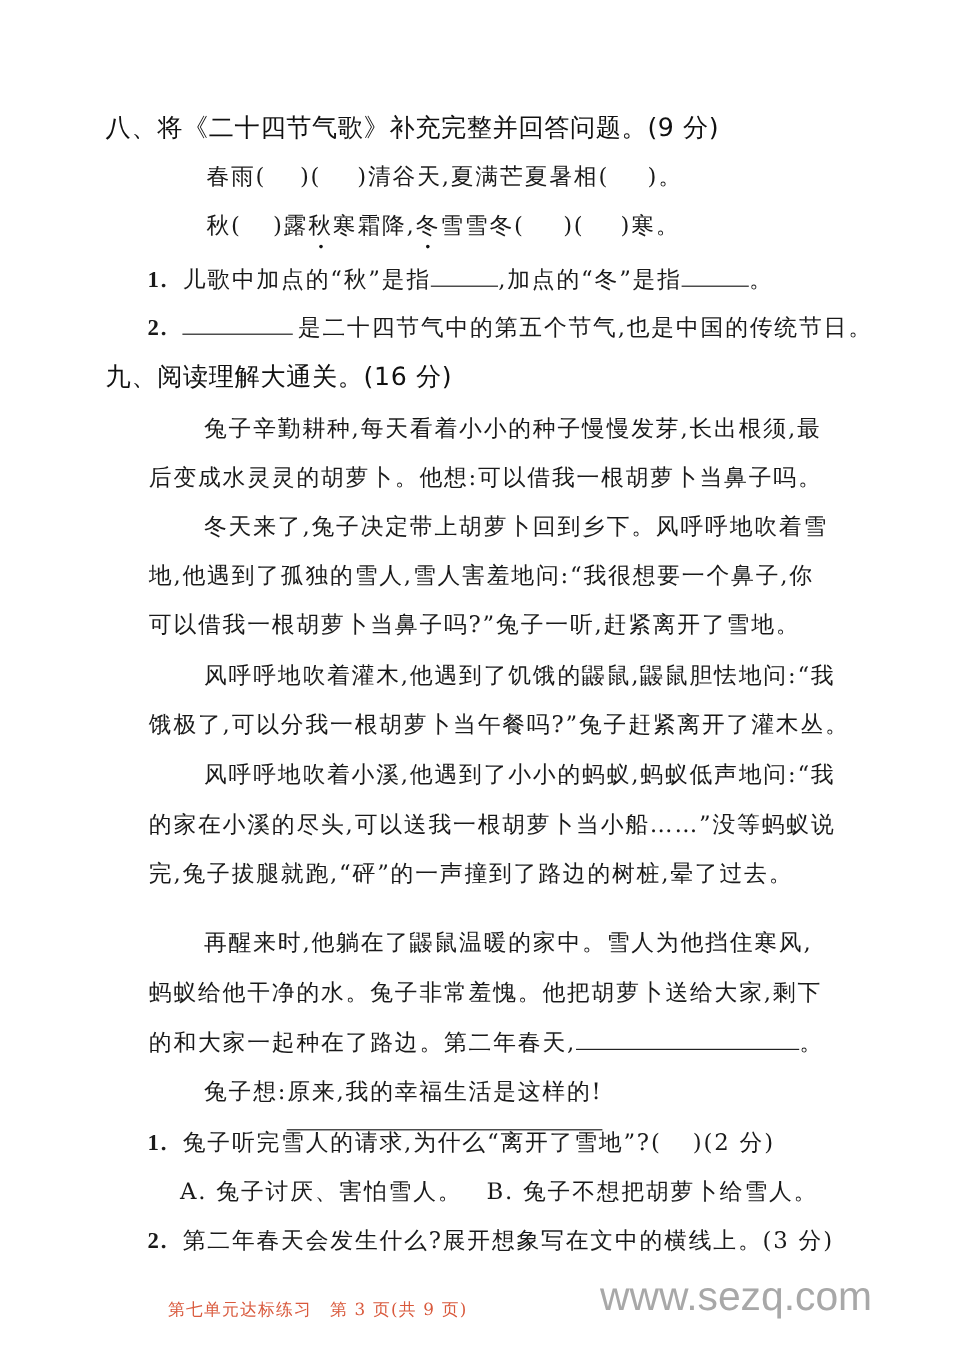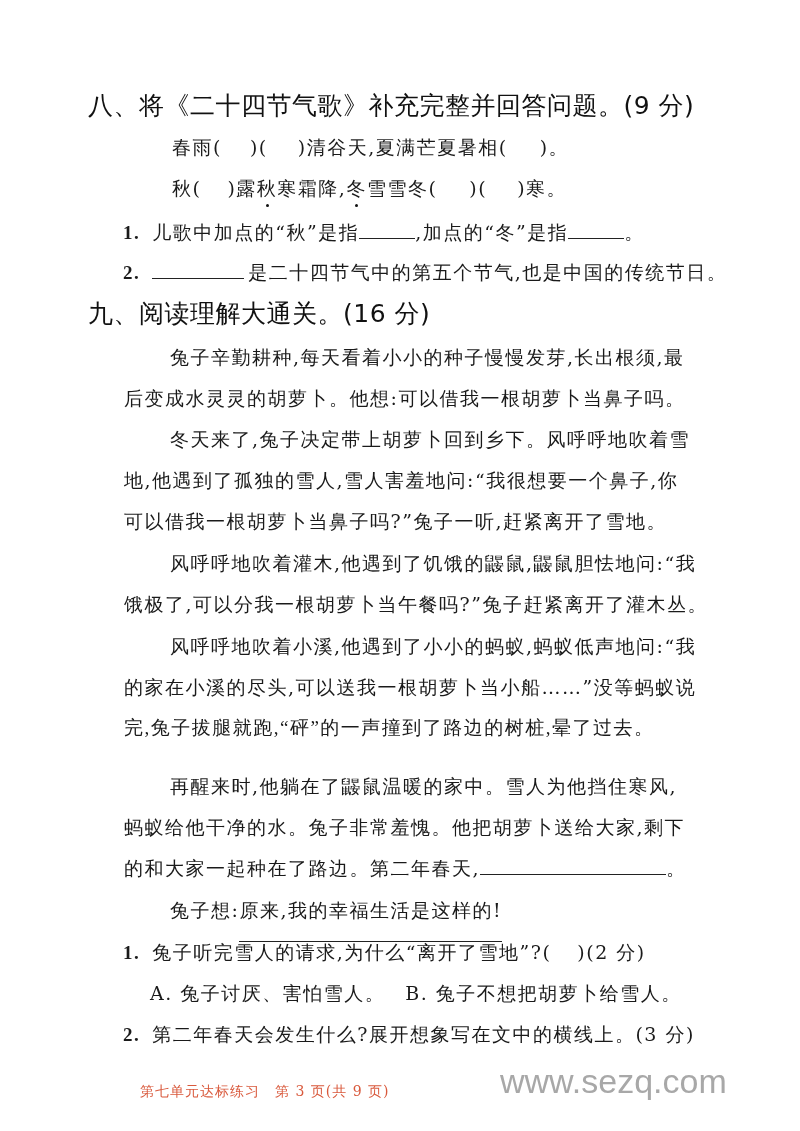--- a/index.html
+++ b/index.html
@@ -17,21 +17,21 @@
     }
     .line {
       position: absolute;
       white-space: nowrap;
       font-size: 19px;
       line-height: 24px;
       letter-spacing: 1.5px;
     }
     .heading {
       font-family: "DejaVu Sans", "Liberation Sans", sans-serif;
-      font-size: 25px;
+      font-size: 21px;
       letter-spacing: 0.5px;
       color: #111;
     }
     .num {
       font-family: "Liberation Serif", serif;
       font-weight: bold;
       margin-right: 12px;
     }
     .blank {
       display: inline-block;
@@ -105,21 +105,21 @@
 
 <div class="line" style="left:170px; top:345px;">兔子辛勤耕种,每天看着小小的种子慢慢发芽,长出根须,最</div>
 <div class="line" style="left:124px; top:386px;">后变成水灵灵的胡萝卜。他想:可以借我一根胡萝卜当鼻子吗。</div>
 <div class="line" style="left:170px; top:427px;">冬天来了,兔子决定带上胡萝卜回到乡下。风呼呼地吹着雪</div>
 <div class="line" style="left:124px; top:468px;">地,他遇到了孤独的雪人,雪人害羞地问:“我很想要一个鼻子,你</div>
 <div class="line" style="left:124px; top:509px;">可以借我一根胡萝卜当鼻子吗?”兔子一听,赶紧离开了雪地。</div>
 <div class="line" style="left:170px; top:551px;">风呼呼地吹着灌木,他遇到了饥饿的鼹鼠,鼹鼠胆怯地问:“我</div>
 <div class="line" style="left:124px; top:592px;">饿极了,可以分我一根胡萝卜当午餐吗?”兔子赶紧离开了灌木丛。</div>
 <div class="line" style="left:170px; top:634px;">风呼呼地吹着小溪,他遇到了小小的蚂蚁,蚂蚁低声地问:“我</div>
 <div class="line" style="left:124px; top:675px;">的家在小溪的尽头,可以送我一根胡萝卜当小船……”没等蚂蚁说</div>
-<div class="line" style="left:124px; top:716px;font-family:Liberation Serif, serif;">完,兔子拔腿就跑,“砰”的一声撞到了路边的树桩,晕了过去。</div>
+<div class="line" style="left:124px; top:716px;">完,兔子拔腿就跑,“砰”的一声撞到了路边的树桩,晕了过去。</div>
 <div class="line" style="left:170px; top:774px;">再醒来时,他躺在了鼹鼠温暖的家中。雪人为他挡住寒风,</div>
 <div class="line" style="left:124px; top:815px;">蚂蚁给他干净的水。兔子非常羞愧。他把胡萝卜送给大家,剩下</div>
 <div class="line" style="left:124px; top:856px;">
   <span>的和大家一起种在了路边。第二年春天,</span><span class="blank" style="width:186px;"></span><span>。</span>
 </div>
 <div class="line" style="left:170px; top:898px;">
   <span>兔子想:</span><span class="underline">原来,我的幸福生活是这样的!</span>
 </div>
 
 <div class="line" style="left:123px; top:940px;">

